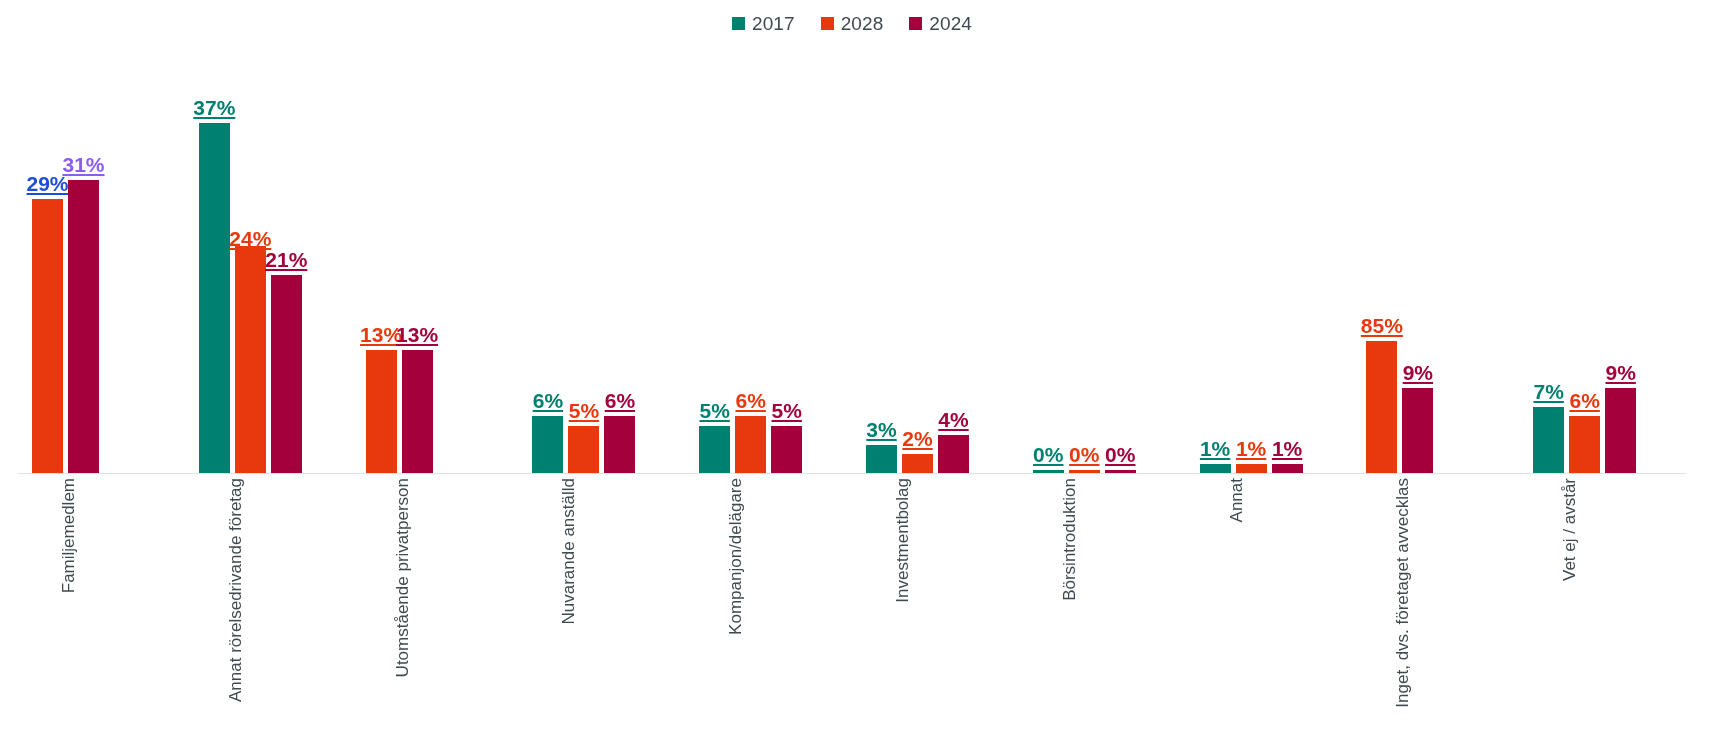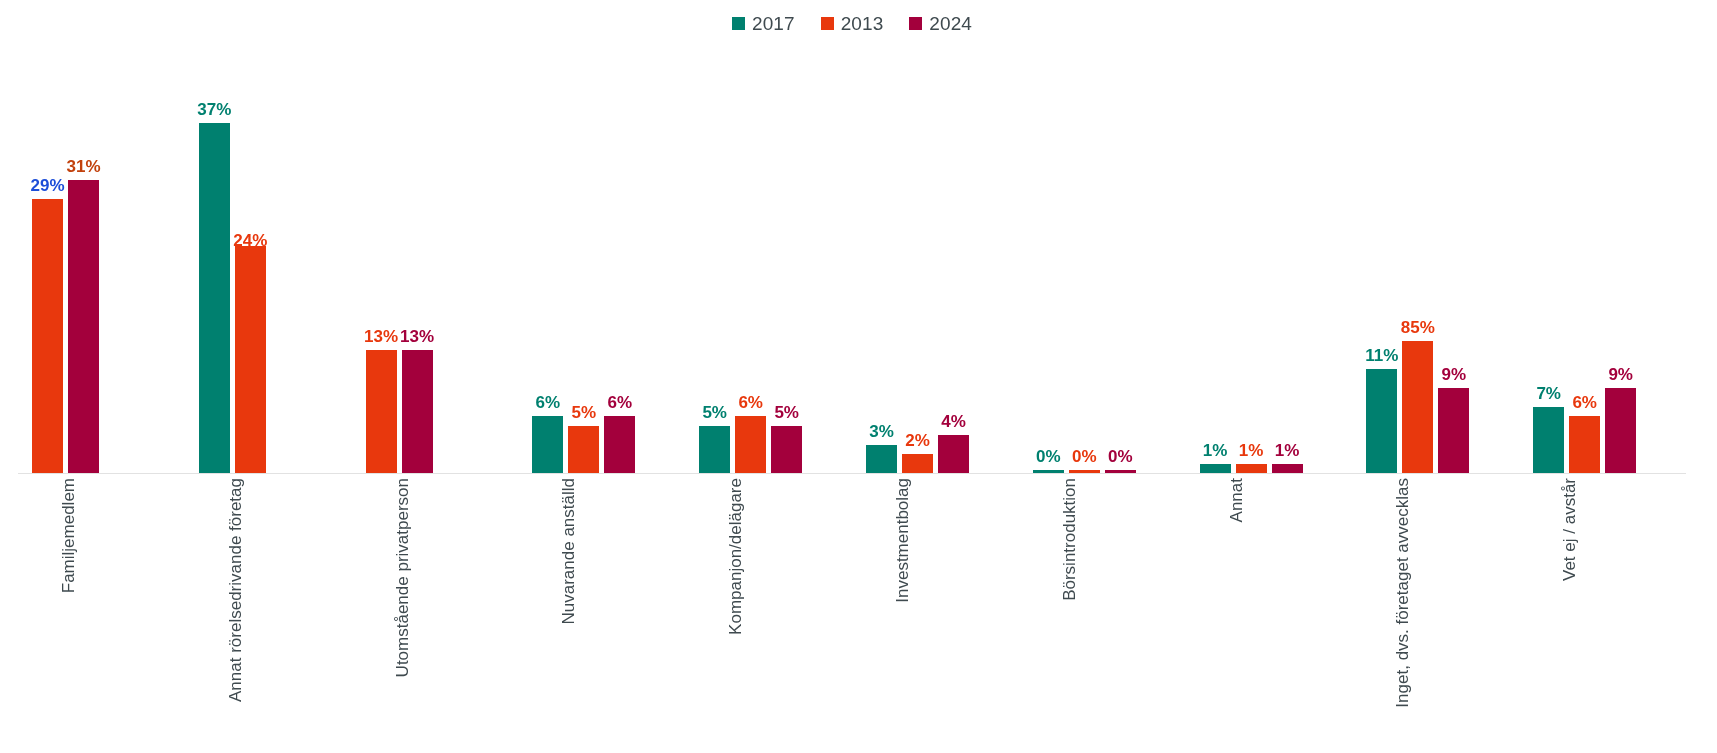--- a/index.html
+++ b/index.html
@@ -101,24 +101,25 @@
   .bar {
     width: 31px;
     display: block;
   }
   .bar-label {
     position: absolute;
     bottom: 100%;
     left: 50%;
     transform: translateX(-50%);
     margin-bottom: 5px;
-    font-size: 17px;
+    font-size: 21px;
     font-weight: bold;
     white-space: nowrap;
     line-height: 1;
+    text-decoration: underline;
   }
 
   
   .cats {
     position: absolute;
     left: 18px;
     right: 18px;
     top: 478px;
     height: 270px;
     display: flex;
@@ -144,49 +145,53 @@
 
 <div class="chart-root">
 
   <div class="legend" id="legend">
       <div class="legend-item">
         <span class="legend-swatch" style="background: rgb(0, 128, 111);"></span>
         <span class="legend-label">2017</span>
       </div>
       <div class="legend-item">
         <span class="legend-swatch" style="background: rgb(232, 56, 13);"></span>
-        <span class="legend-label">2013</span>
+        <span class="legend-label">2028</span>
       </div>
       <div class="legend-item">
         <span class="legend-swatch" style="background: rgb(163, 0, 60);"></span>
         <span class="legend-label">2024</span>
       </div>
     </div>
 
   <div class="plot">
     <div class="groups" id="groups">
         <div class="group">
           <div class="bar-wrap">
             <div class="bar-label" style="color: #1d4ed8; bottom: 274.05px;">29%</div>
             <div class="bar" style="height: 274.05px; background: rgb(232, 56, 13);"></div>
           </div>
           <div class="bar-wrap">
-            <div class="bar-label" style="color: #c2410c; bottom: 292.95px;">31%</div>
+            <div class="bar-label" style="color: #8b5cf6; bottom: 292.95px;">31%</div>
             <div class="bar" style="height: 292.95px; background: rgb(163, 0, 60);"></div>
           </div>
         </div>
         <div class="group">
           <div class="bar-wrap">
             <div class="bar-label" style="color: rgb(0, 128, 111); bottom: 349.65px;">37%</div>
             <div class="bar" style="height: 349.65px; background: rgb(0, 128, 111);"></div>
           </div>
           <div class="bar-wrap">
             <div class="bar-label" style="color: rgb(232, 56, 13); bottom: 219px;">24%</div>
             <div class="bar" style="height: 226.8px; background: rgb(232, 56, 13);"></div>
           </div>
+          <div class="bar-wrap">
+            <div class="bar-label" style="color: rgb(163, 0, 60); bottom: 198.45px;">21%</div>
+            <div class="bar" style="height: 198.45px; background: rgb(163, 0, 60);"></div>
+          </div>
         </div>
         <div class="group">
           <div class="bar-wrap">
             <div class="bar-label" style="color: rgb(232, 56, 13); bottom: 122.85px;">13%</div>
             <div class="bar" style="height: 122.85px; background: rgb(232, 56, 13);"></div>
           </div>
           <div class="bar-wrap">
             <div class="bar-label" style="color: rgb(163, 0, 60); bottom: 122.85px;">13%</div>
             <div class="bar" style="height: 122.85px; background: rgb(163, 0, 60);"></div>
           </div>
@@ -256,24 +261,20 @@
             <div class="bar-label" style="color: rgb(232, 56, 13); bottom: 9.45px;">1%</div>
             <div class="bar" style="height: 9.45px; background: rgb(232, 56, 13);"></div>
           </div>
           <div class="bar-wrap">
             <div class="bar-label" style="color: rgb(163, 0, 60); bottom: 9.45px;">1%</div>
             <div class="bar" style="height: 9.45px; background: rgb(163, 0, 60);"></div>
           </div>
         </div>
         <div class="group">
           <div class="bar-wrap">
-            <div class="bar-label" style="color: rgb(0, 128, 111); bottom: 103.95px;">11%</div>
-            <div class="bar" style="height: 103.95px; background: rgb(0, 128, 111);"></div>
-          </div>
-          <div class="bar-wrap">
             <div class="bar-label" style="color: rgb(232, 56, 13); bottom: 132.3px;">85%</div>
             <div class="bar" style="height: 132.3px; background: rgb(232, 56, 13);"></div>
           </div>
           <div class="bar-wrap">
             <div class="bar-label" style="color: rgb(163, 0, 60); bottom: 85.05px;">9%</div>
             <div class="bar" style="height: 85.05px; background: rgb(163, 0, 60);"></div>
           </div>
         </div>
         <div class="group">
           <div class="bar-wrap">

